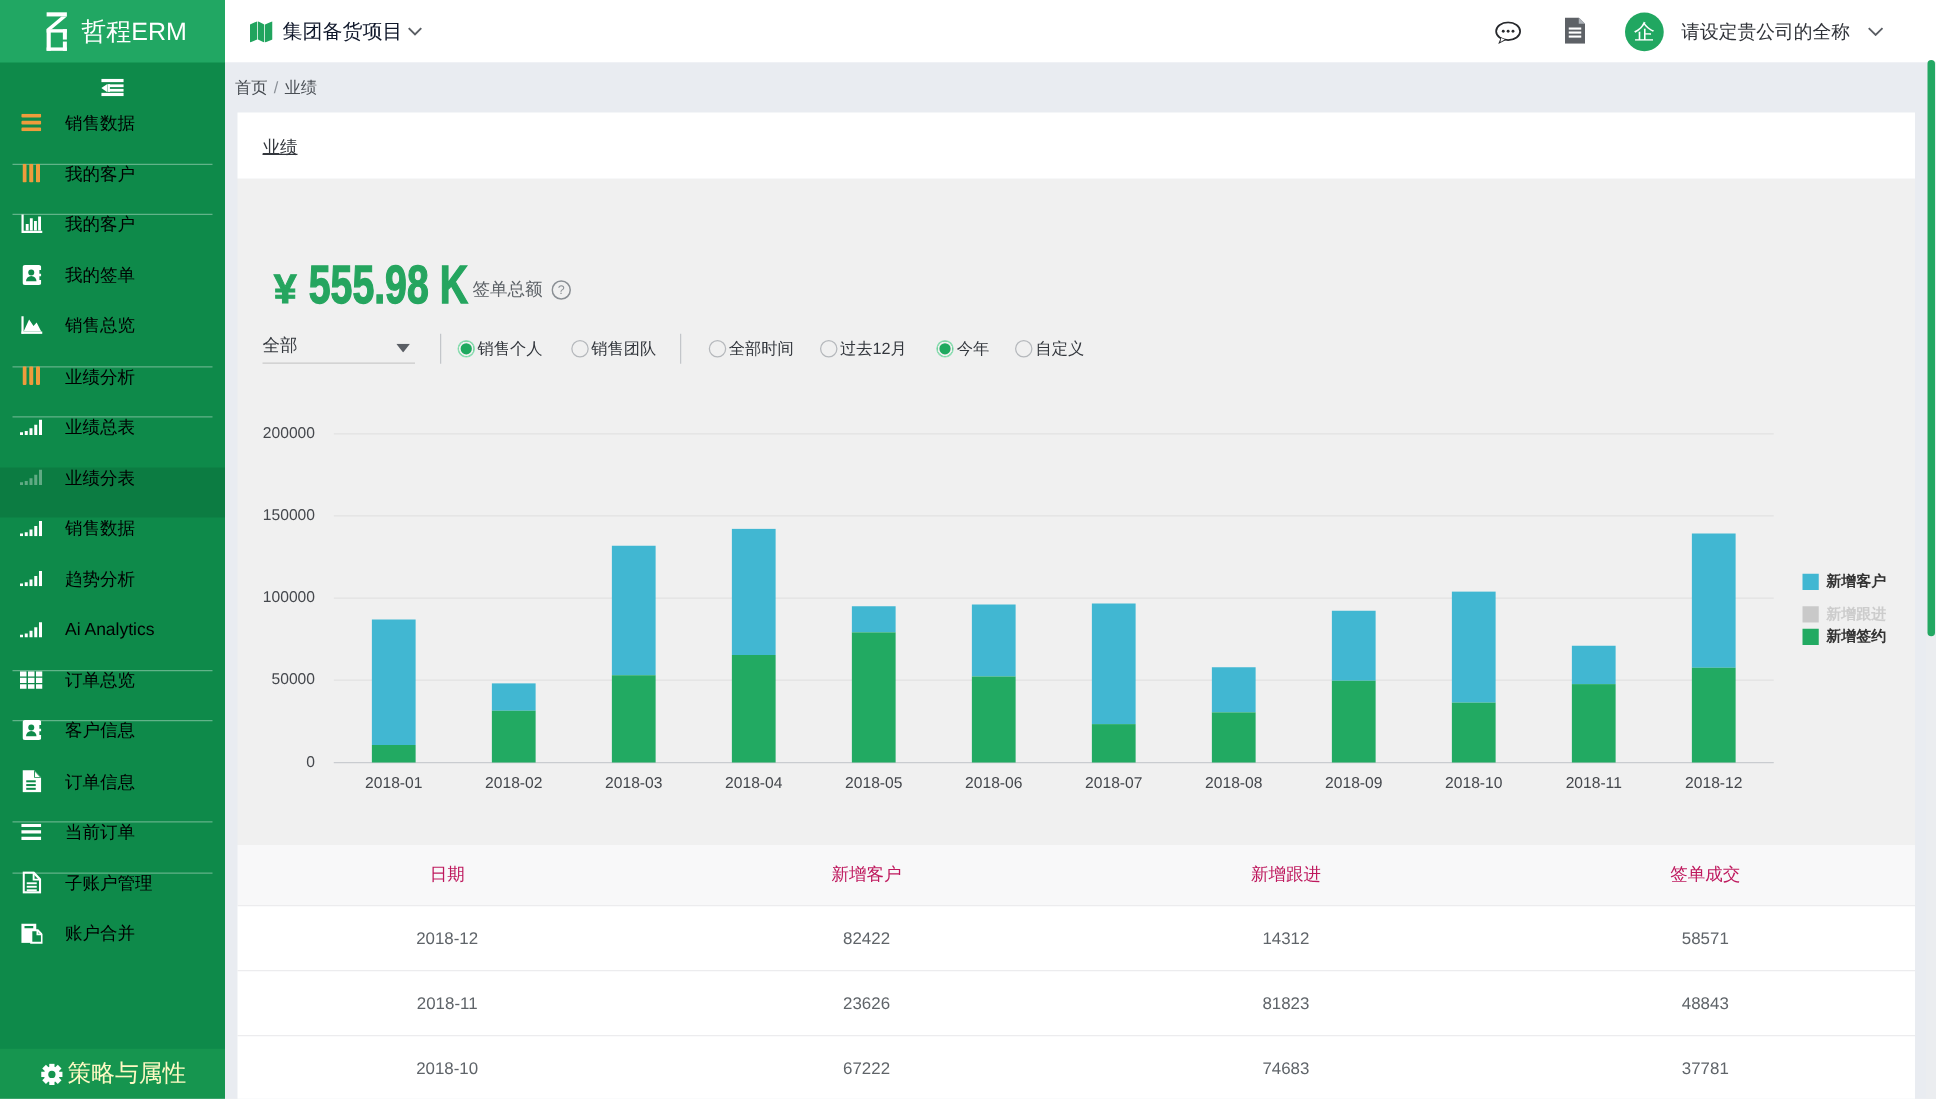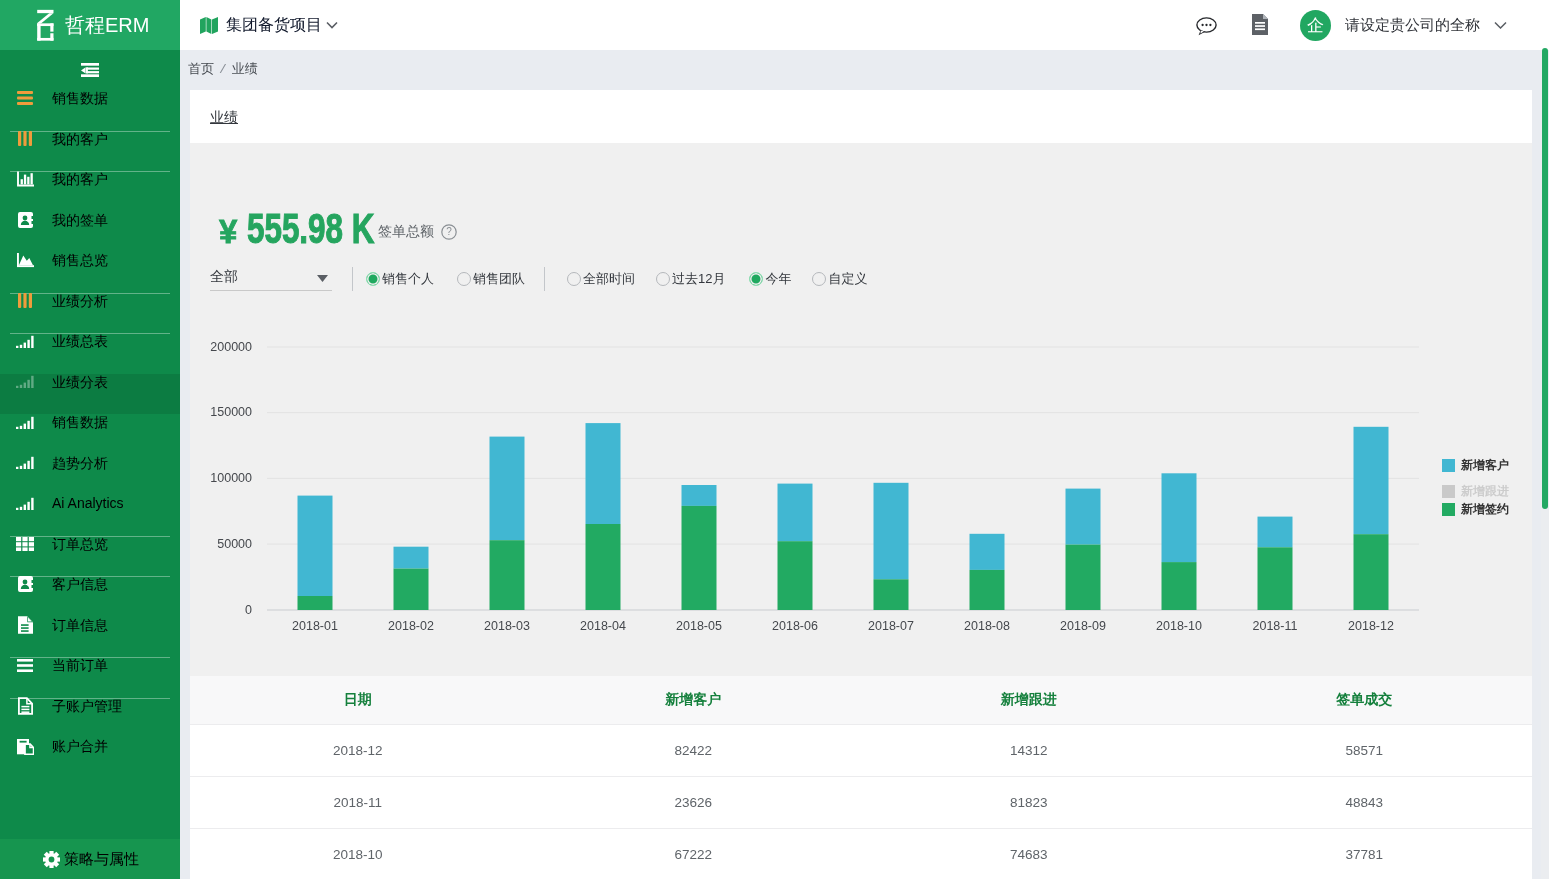--- a/index.html
+++ b/index.html
@@ -13,36 +13,36 @@
 #logo svg { margin-left:37px; }
 #logo .t { color:#fff; font-size:20px; margin-left:11px; letter-spacing:0px; }
 #fold { position:absolute; left:0; top:50px; width:180px; height:40px; display:flex; align-items:center; justify-content:center; }
 #menu { position:absolute; left:0; top:90px; width:180px; }
 .mi { position:relative; height:40.53px; display:flex; align-items:flex-start; color:#000000; font-size:14px; }
 .mi .ic { width:18px; height:16px; margin-left:16px; flex:none; display:flex; align-items:center; justify-content:center;}
 .mi .tx { margin-left:18px; white-space:nowrap; }
 .mi.sep:after { content:""; position:absolute; left:10px; right:10px; bottom:-1px; height:1px; background:rgba(255,255,255,0.35); }
 .mi.active { background:#0c7c42; }
 .mi.active .ic { opacity:0.35; }
-#bottombar { position:absolute; left:0; bottom:0; width:180px; height:40px; background:#16954f; display:flex; align-items:center; justify-content:center; color:#000000; font-size:15px; }
+#bottombar { position:absolute; left:0; bottom:0; width:180px; height:40px; background:#16954f; display:flex; align-items:center; justify-content:center; color:#fef9c3; font-size:19px; }
 #bottombar svg { margin:0 4px 0 2px; }
 
 
 #topbar { position:absolute; left:180px; top:0; width:1369px; height:50px; background:#fff; }
 #proj { position:absolute; left:20px; top:0; height:50px; display:flex; align-items:center; color:#0f172a; font-size:16px; }
 #proj .tx { margin-left:8px; }
 #proj svg.ch { margin-left:4px; }
 #tr-bubble { position:absolute; left:1016px; top:17px; }
 #tr-doc { position:absolute; left:1072px; top:14px; }
 #tr-avatar { position:absolute; left:1120px; top:10px; width:31px; height:31px; border-radius:50%; background:#21a761; color:#fff; font-size:17px; display:flex; align-items:center; justify-content:center; }
 #tr-name { position:absolute; left:1165px; top:0; height:50px; display:flex; align-items:center; color:#303339; font-size:15px; }
 #tr-name svg { margin-left:14px; }
 
 
-#crumb { position:absolute; left:180px; top:50px; width:1369px; height:40px; background:#e9ecf1; font-size:13px; line-height:40px; padding-left:8px; color:#44494f;font-family:Liberation Mono, monospace; }
+#crumb { position:absolute; left:180px; top:50px; width:1369px; height:40px; background:#e9ecf1; font-size:13px; line-height:40px; padding-left:8px; color:#44494f; }
 #crumb .cur { color:#4a4f55; }
 #crumb .sp { color:#8a9097; margin:0 5px; }
 
 
 #titlebar { position:absolute; left:190px; top:90px; width:1342px; height:53px; background:#fff; }
 #titlebar .t { position:absolute; left:20px; top:19px; font-size:14px; color:#33373d; text-decoration:underline; }
 
 
 #panel { position:absolute; left:190px; top:143px; width:1342px; height:533px; background:#f0f0f0; }
 #desc { position:absolute; left:20px; top:32px; font-size:13px; color:#33373d; }
@@ -64,21 +64,21 @@
 .rc.on { border:1px solid #8ee0b4; background:#1fa95f; box-shadow:inset 0 0 0 1.5px #f0f0f0; }
 .radio + .radio { margin-left:17px; }
 
 
 .lg { position:absolute; display:flex; align-items:center; font-size:12px; font-weight:bold; color:#333; }
 .lg .sq { width:13px; height:13px; margin-right:6px; flex:none; }
 
 
 #dtable { position:absolute; left:190px; top:676px; width:1342px; }
 #dtable .hrow { height:48px; background:#f8f8f9; display:flex; }
-#dtable .hrow div { width:25%; display:flex; align-items:center; justify-content:center; color:#15803d; font-weight:bold; font-size:14px; }
+#dtable .hrow div { width:25%; display:flex; align-items:center; justify-content:center; color:#be185d; font-weight:normal; font-size:14px; }
 #dtable .row { height:52px; background:#fff; display:flex; border-top:1px solid #ececee; }
 #dtable .row:first-of-type { border-top:none; }
 #dtable .row div { width:25%; display:flex; align-items:center; justify-content:center; color:#5f6469; font-size:13.5px; }
 
 
 #sb-track { position:absolute; left:1541px; top:50px; width:8px; height:829px; background:#ebedf0; }
 #sb-thumb { position:absolute; left:1542px; top:48px; width:6px; height:461px; background:#23a863; border-radius:3px; }
 </style>
 </head>
 <body>

